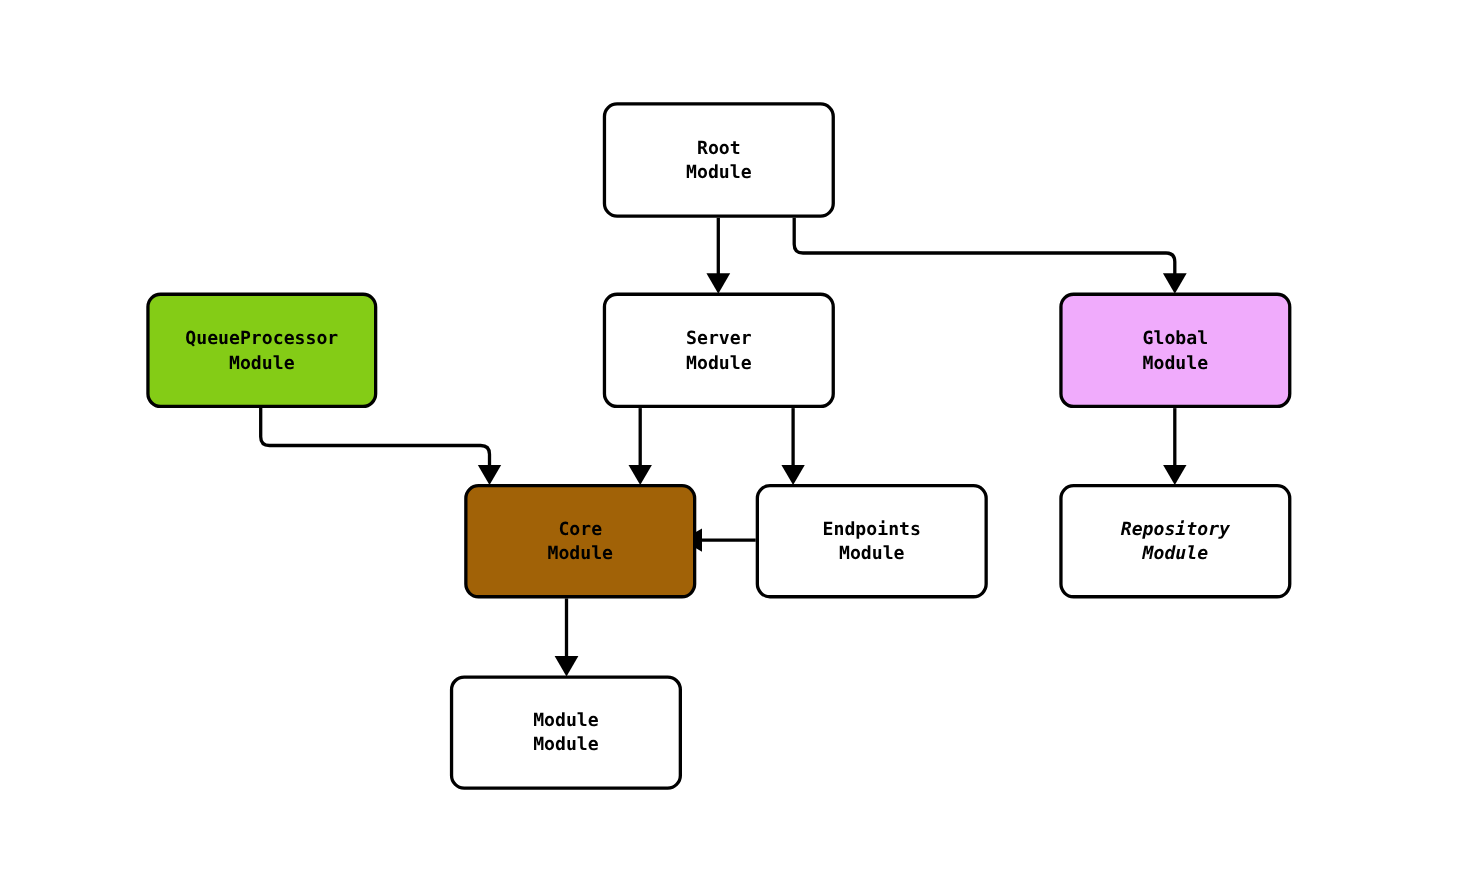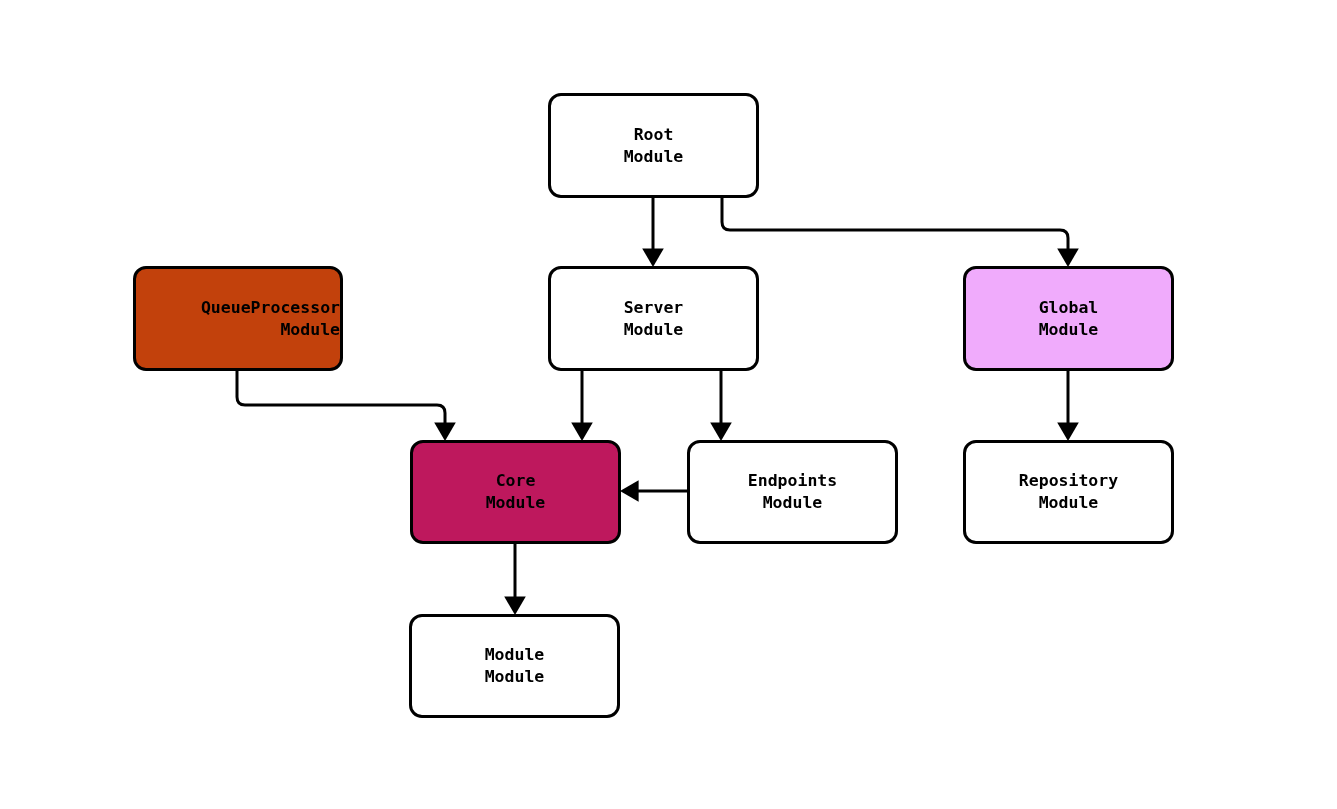--- a/index.html
+++ b/index.html
@@ -68,41 +68,41 @@
         <path d="M 687 491 L 635 491" fill="none" stroke="#000000" stroke-width="3" stroke-linecap="butt" stroke-linejoin="round" marker-end="url(#arrowhead)"></path>
         <path d="M 515 544 L 515 600" fill="none" stroke="#000000" stroke-width="3" stroke-linecap="butt" stroke-linejoin="round" marker-end="url(#arrowhead)"></path>
       </g>
   </svg>
 
   <div id="nodes-group">
       <div class="node" style="left: 548px; top: 93px; width: 211px; height: 105px; border-color: rgb(0, 0, 0); background: rgb(255, 255, 255);">
         <div class="node-label">Root</div>
         <div class="node-label">Module</div>
       </div>
-      <div class="node" style="left: 133px; top: 266px; width: 210px; height: 105px; border-color: rgb(0, 0, 0); background: #c2410c; align-items: flex-end;">
+      <div class="node" style="left: 133px; top: 266px; width: 210px; height: 105px; border-color: rgb(0, 0, 0); background: #84cc16;">
         <div class="node-label">QueueProcessor</div>
         <div class="node-label">Module</div>
       </div>
       <div class="node" style="left: 548px; top: 266px; width: 211px; height: 105px; border-color: rgb(0, 0, 0); background: rgb(255, 255, 255);">
         <div class="node-label">Server</div>
         <div class="node-label">Module</div>
       </div>
       <div class="node" style="left: 963px; top: 266px; width: 211px; height: 105px; border-color: rgb(0, 0, 0); background: #f0abfc;">
         <div class="node-label">Global</div>
         <div class="node-label">Module</div>
       </div>
-      <div class="node" style="left: 410px; top: 440px; width: 211px; height: 104px; border-color: rgb(0, 0, 0); background: #be185d;">
+      <div class="node" style="left: 422px; top: 440px; width: 211px; height: 104px; border-color: rgb(0, 0, 0); background: #a16207;">
         <div class="node-label">Core</div>
         <div class="node-label">Module</div>
       </div>
       <div class="node" style="left: 687px; top: 440px; width: 211px; height: 104px; border-color: rgb(0, 0, 0); background: rgb(255, 255, 255);">
         <div class="node-label">Endpoints</div>
         <div class="node-label">Module</div>
       </div>
-      <div class="node" style="left: 963px; top: 440px; width: 211px; height: 104px; border-color: rgb(0, 0, 0); background: rgb(255, 255, 255);">
+      <div class="node" style="left: 963px; top: 440px; width: 211px; height: 104px; border-color: rgb(0, 0, 0); background: rgb(255, 255, 255); font-style: italic;">
         <div class="node-label">Repository</div>
         <div class="node-label">Module</div>
       </div>
       <div class="node" style="left: 409px; top: 614px; width: 211px; height: 104px; border-color: rgb(0, 0, 0); background: rgb(255, 255, 255);">
         <div class="node-label">Module</div>
         <div class="node-label">Module</div>
       </div>
     </div>
 
 </div>

